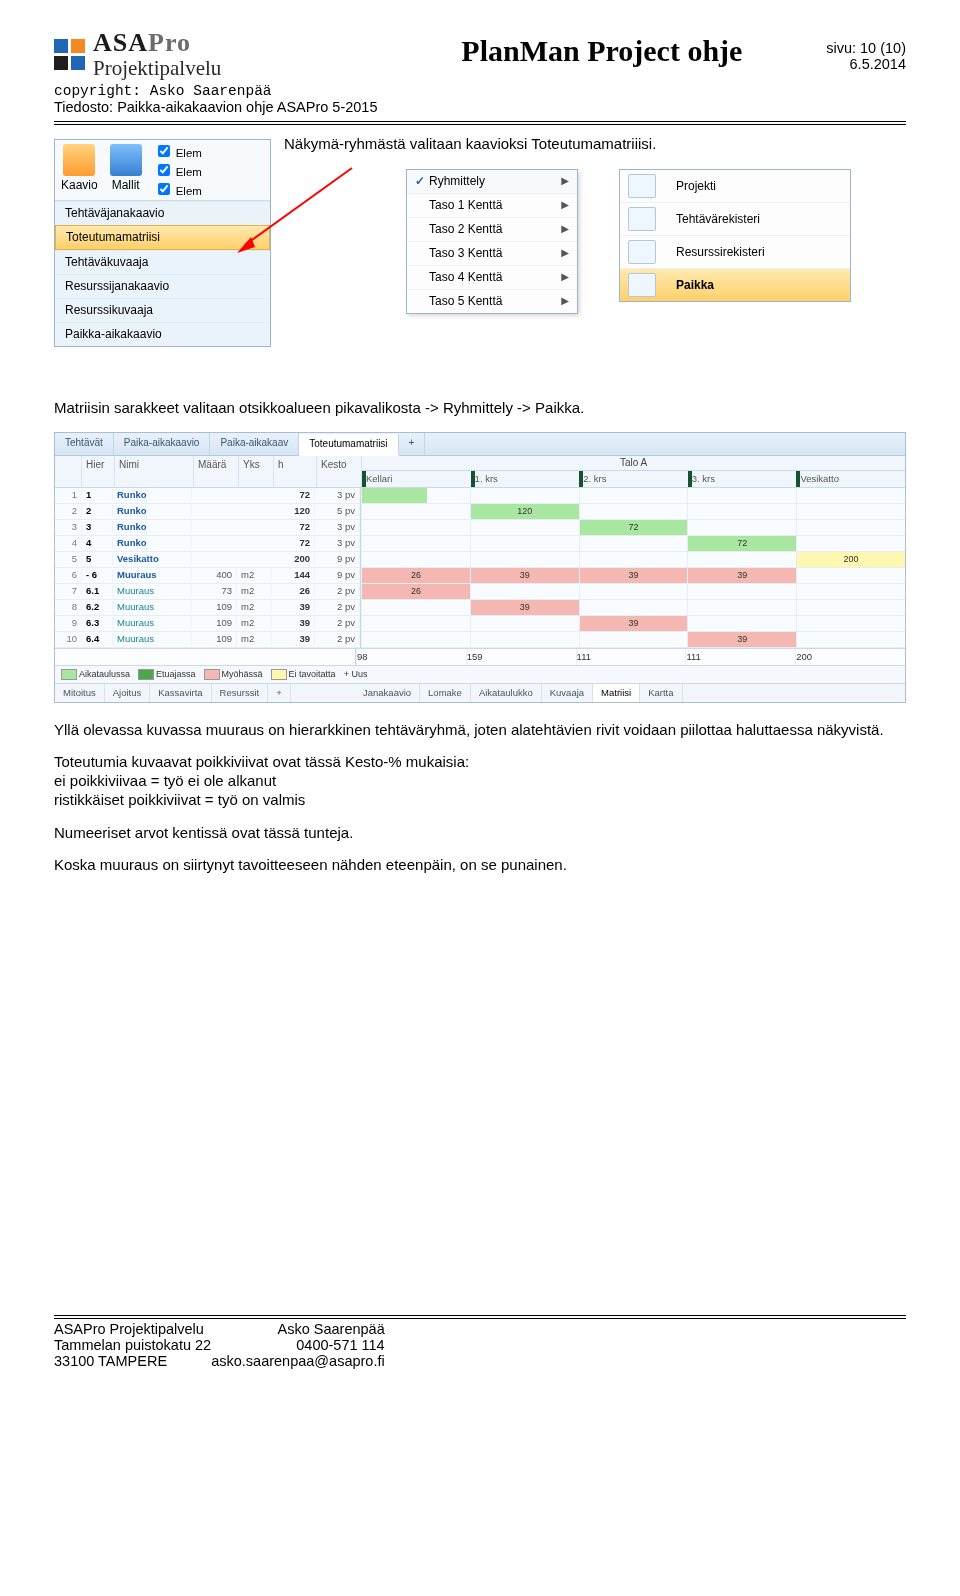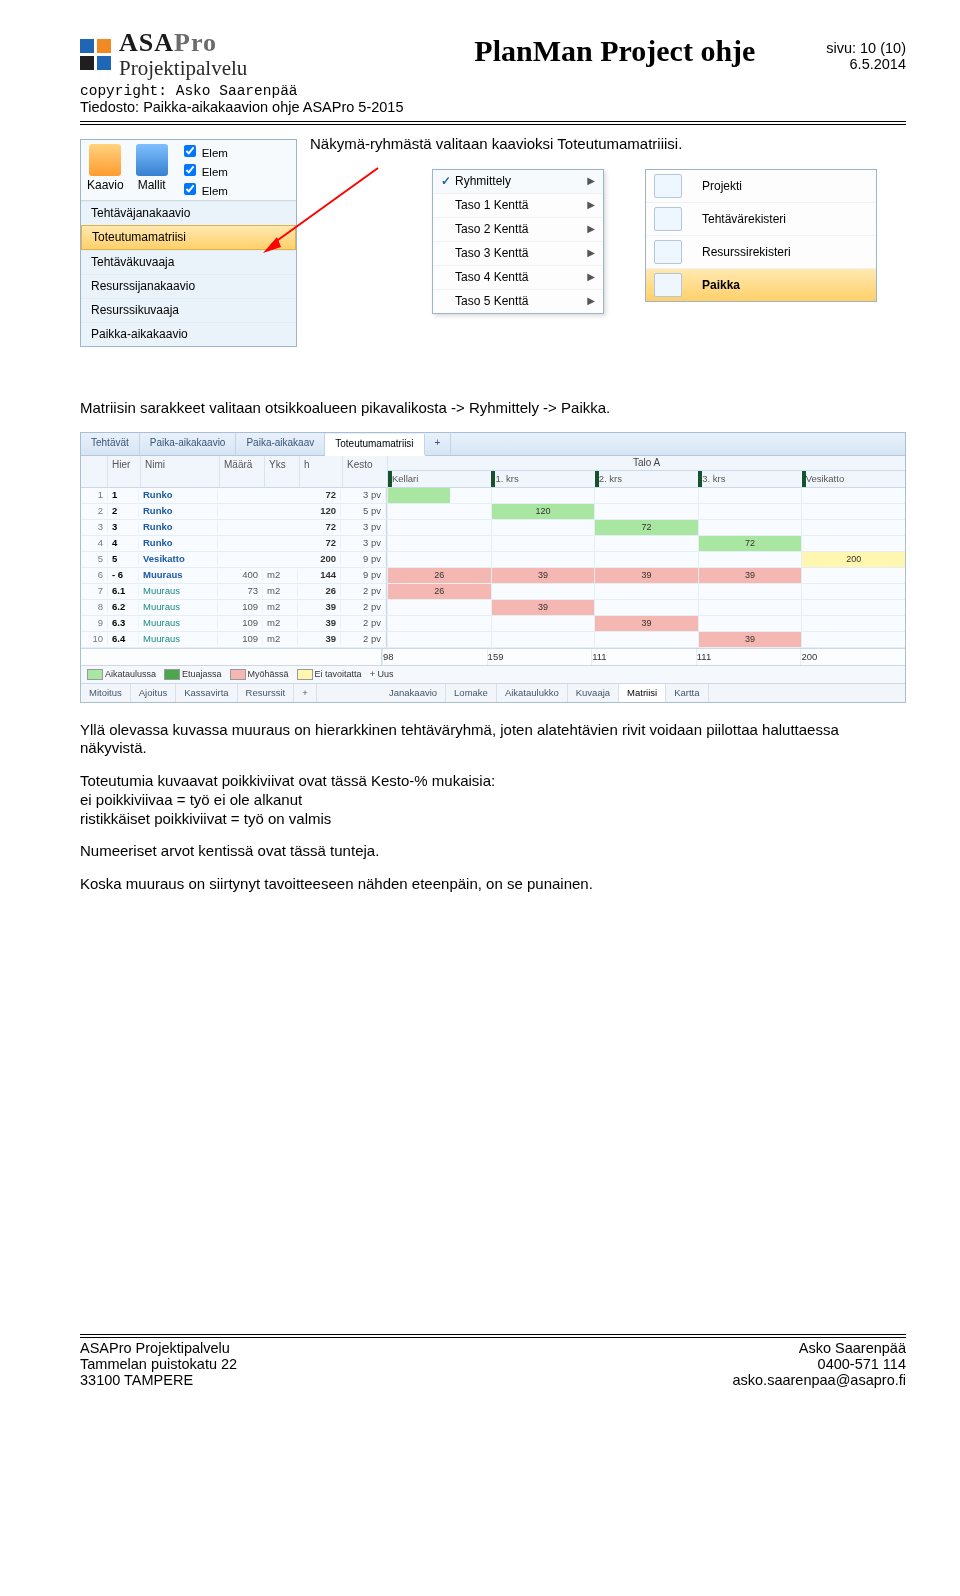--- a/index.html
+++ b/index.html
@@ -1,16 +1,16 @@
 <!DOCTYPE html>
 <html><head>
 <meta charset="utf-8">
 <style>
   html,body{margin:0;padding:0;background:#fff;font-family:Arial,Helvetica,sans-serif;color:#000}
-  .page{width:960px;margin:0 auto;box-sizing:border-box;padding:28px 54px 40px 80px}
+  .page{width:960px;margin:0 auto;box-sizing:border-box;padding:28px 54px 40px 54px}
   .hdr-row{display:flex;align-items:flex-start;justify-content:space-between}
   .hdr-left{display:flex;flex-direction:column}
   .logo-row{display:flex;align-items:center;gap:8px}
   .logo-mark{display:grid;grid-template-columns:14px 14px;grid-template-rows:14px 14px;gap:3px}
   .logo-mark span{display:block;width:14px;height:14px}
   .lm1{background:#1f66b4}.lm2{background:#f28a23}.lm3{background:#1f1f1f}.lm4{background:#1f66b4}
   .logo-text{font-family:"Times New Roman",serif}
   .logo-asa{font-size:26px;font-weight:bold;color:#1a1a1a;letter-spacing:1px}
   .logo-pro{font-size:26px;font-weight:bold;color:#6b6b6b;letter-spacing:1px}
   .logo-sub{font-size:21px;color:#2a2a2a;font-family:Liberation Serif, serif;margin-top:-2px}
@@ -95,21 +95,21 @@
   .bt{display:flex;border-top:1px solid #cdd9e6}
   .bt .l{flex:0 0 300px;display:flex;background:#f2f6fb}
   .bt .l span{padding:3px 8px;border-right:1px solid #d7e1ec;font-size:9.5px;cursor:pointer;color:#456}
   .bt .r{flex:1;display:flex;background:#f2f6fb}
   .bt .r span{padding:3px 8px;border-right:1px solid #d7e1ec;font-size:9.5px;cursor:pointer;color:#456}
   .bt .r span.act{background:#fff;color:#000}
 
   
   .ftr{margin-top:440px}
   .ftr .hr-dbl{margin-bottom:2px}
-  .ftr-row{display:flex;justify-content:space-between;font-size:14.5px}
+  .ftr-row{display:flex;font-size:14.5px}
 </style>
 </head>
 <body>
 
 <div class="page">
 
   <div class="hdr-row">
     <div class="hdr-left">
       <div class="logo-row">
         <div class="logo-mark">

